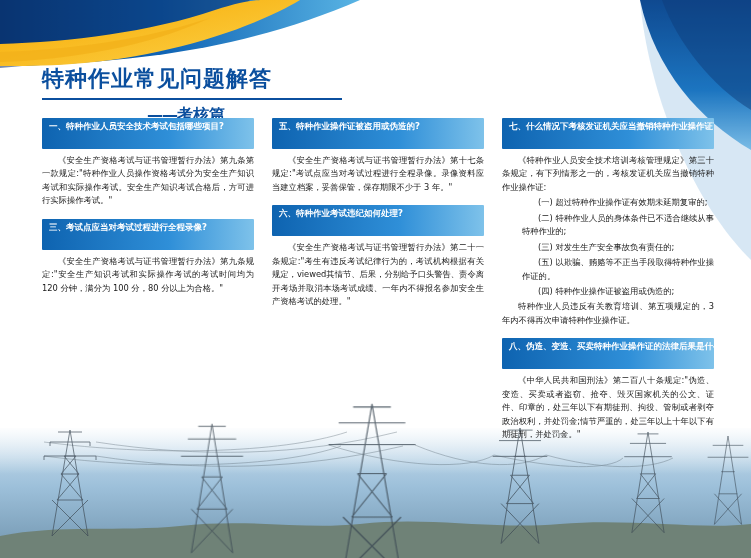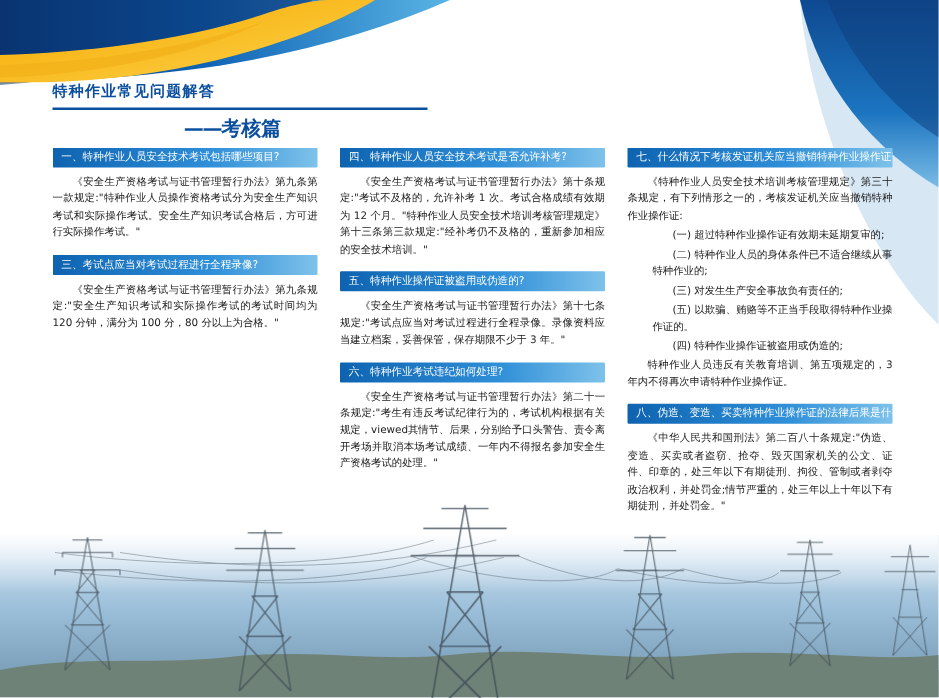--- a/index.html
+++ b/index.html
@@ -25,21 +25,21 @@
   }
 
   
   .title-block {
     position: absolute;
     left: 42px;
     top: 66px;
     width: 420px;
   }
   .main-title {
-    font-size: 12px;
+    font-size: 22px;
     font-weight: bold;
     color: #0b4f9e;
     letter-spacing: 1px;
     line-height: 1.2;
     margin: 0;
   }
   .title-rule {
     width: 300px;
     height: 2px;
     background: #0b4f9e;
@@ -67,26 +67,26 @@
     gap: 18px;
   }
   .col {
     width: 212px;
   }
 
   .qa-block { margin-bottom: 11px; }
 
   .q-bar {
     position: relative;
-    height: 16px;
+    height: 31px;
     line-height: 17px;
     background: linear-gradient(to right, #0e63b0 0%, #2f8fd8 60%, #7ec2ea 100%);
     color: #ffffff;
     font-size: 8.5px;
-    font-weight: normal;
+    font-weight: bold;
     padding-left: 7px;
     padding-right: 12px;
     box-sizing: border-box;
     white-space: nowrap;
     overflow: hidden;
     border-radius: 1px;
   }
 
   .a-text {
     font-size: 8.3px;
@@ -229,26 +229,20 @@
       <div class="qa-block">
         <div class="q-bar">三、考试点应当对考试过程进行全程录像?</div>
         <div class="a-text">
           <p>《安全生产资格考试与证书管理暂行办法》第九条规定:"安全生产知识考试和实际操作考试的考试时间均为 120 分钟，满分为 100 分，80 分以上为合格。"</p>
         </div>
       </div>
     </div>
 
     <div class="col">
       <div class="qa-block">
-        <div class="q-bar">四、特种作业人员安全技术考试是否允许补考?</div>
-        <div class="a-text">
-          <p>《安全生产资格考试与证书管理暂行办法》第十条规定:"考试不及格的，允许补考 1 次。考试合格成绩有效期为 12 个月。"特种作业人员安全技术培训考核管理规定》第十三条第三款规定:"经补考仍不及格的，重新参加相应的安全技术培训。"</p>
-        </div>
-      </div>
-      <div class="qa-block">
         <div class="q-bar">五、特种作业操作证被盗用或伪造的?</div>
         <div class="a-text">
           <p>《安全生产资格考试与证书管理暂行办法》第十七条规定:"考试点应当对考试过程进行全程录像。录像资料应当建立档案，妥善保管，保存期限不少于 3 年。"</p>
         </div>
       </div>
       <div class="qa-block">
         <div class="q-bar">六、特种作业考试违纪如何处理?</div>
         <div class="a-text">
           <p>《安全生产资格考试与证书管理暂行办法》第二十一条规定:"考生有违反考试纪律行为的，考试机构根据有关规定，viewed其情节、后果，分别给予口头警告、责令离开考场并取消本场考试成绩、一年内不得报名参加安全生产资格考试的处理。"</p>
         </div>

